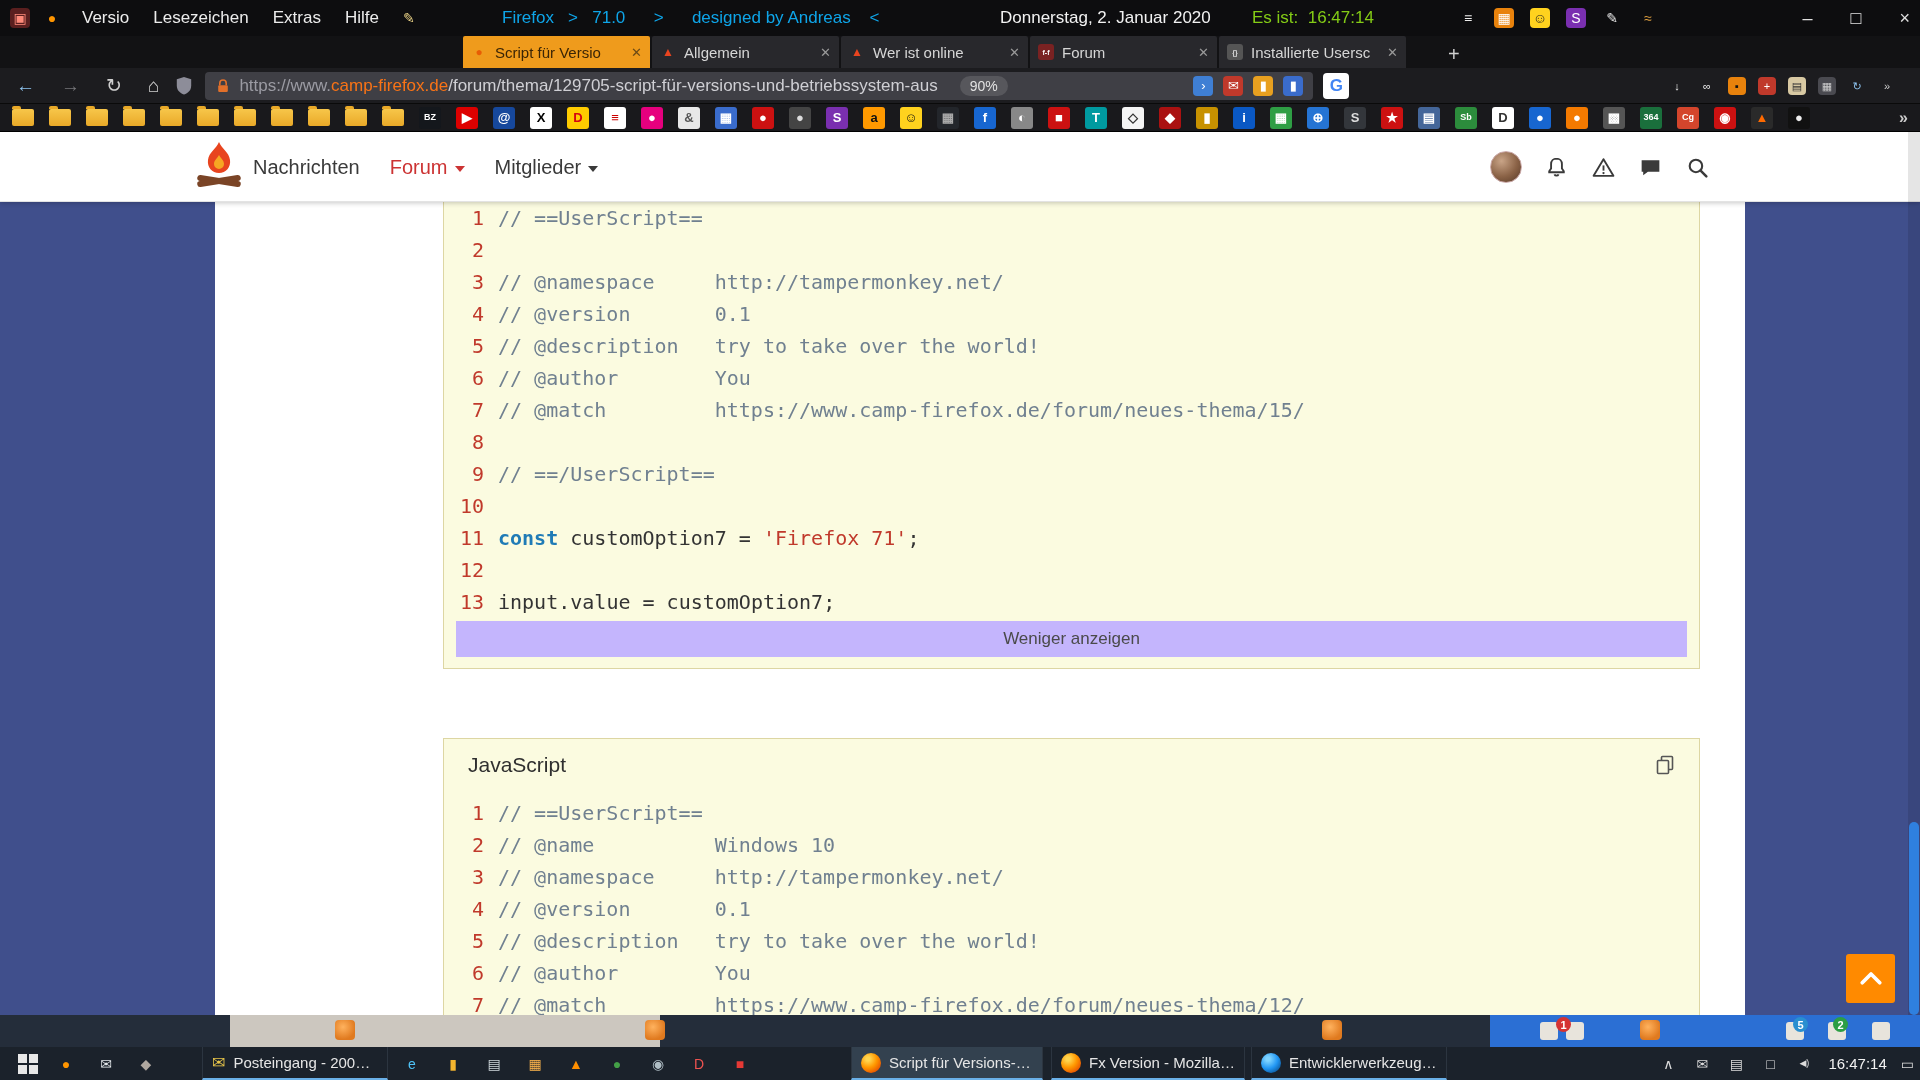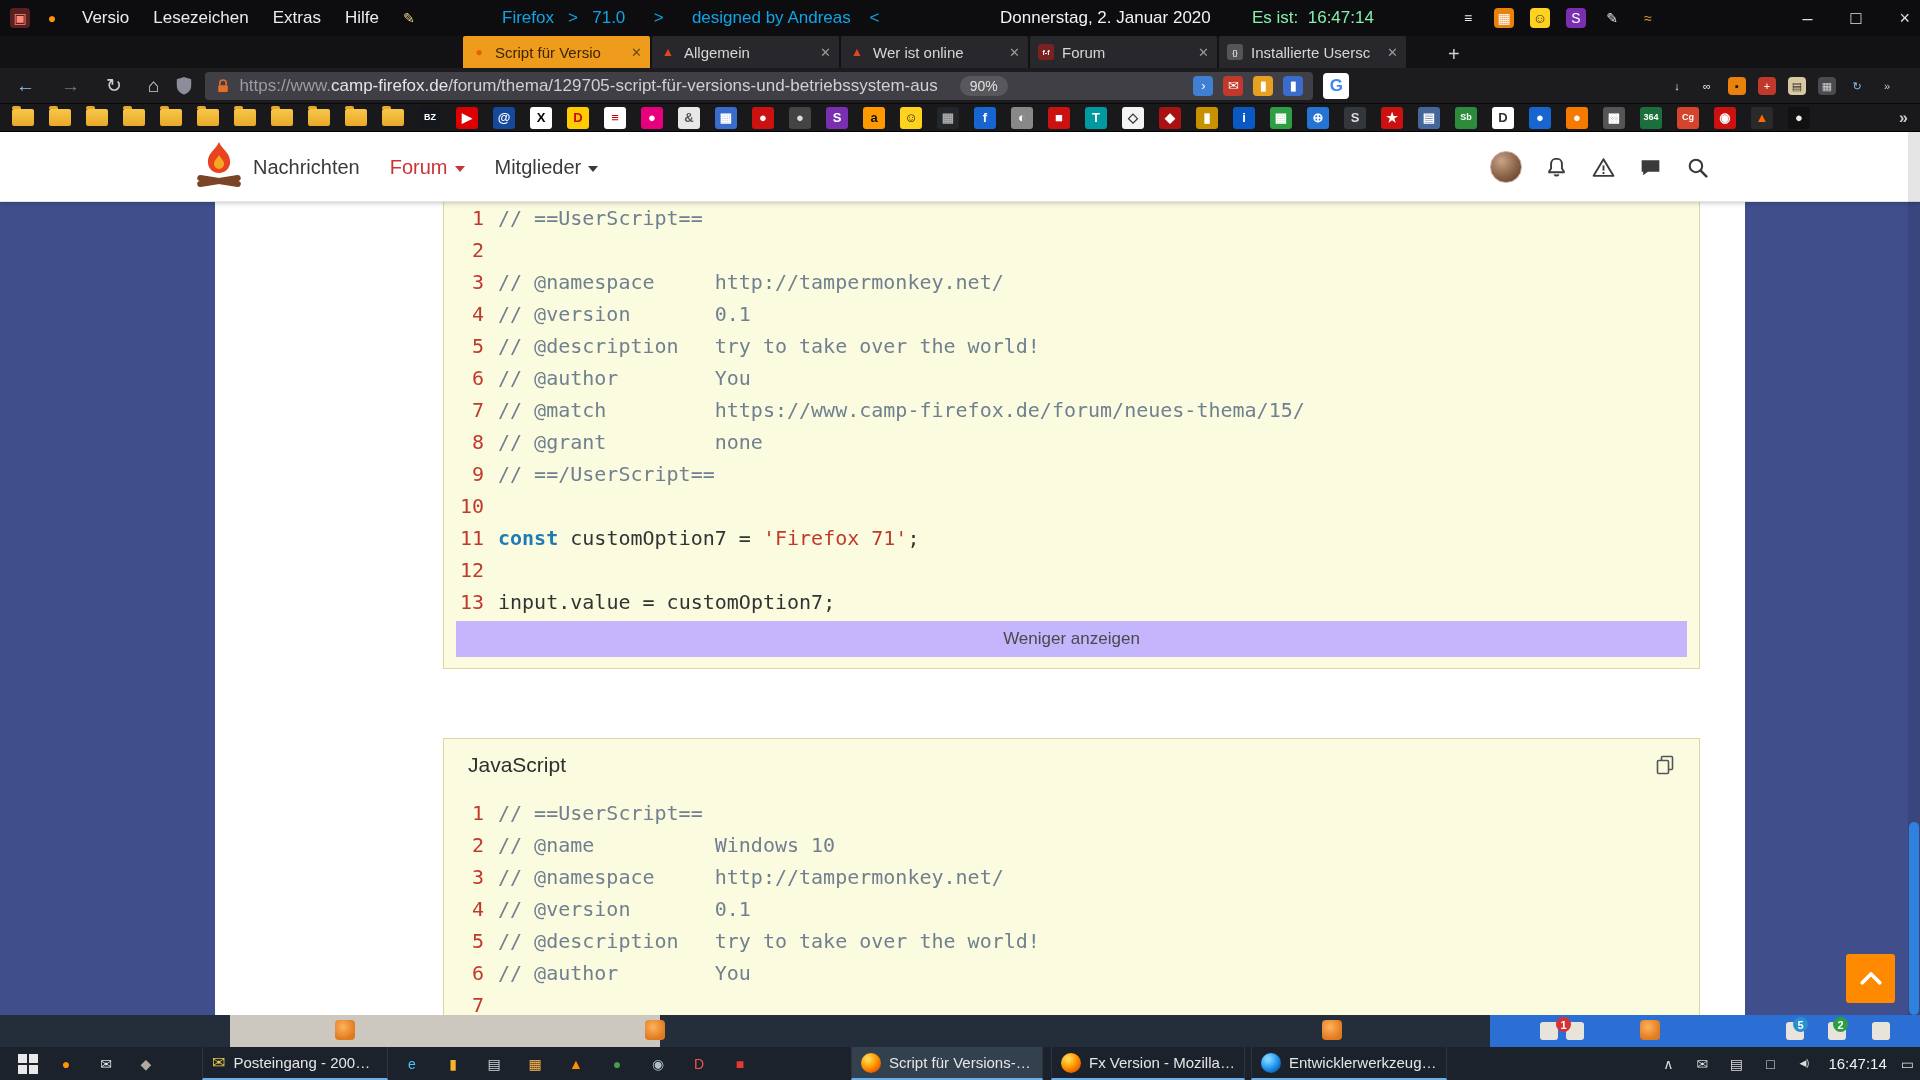--- a/index.html
+++ b/index.html
@@ -8,21 +8,21 @@
 
   
   #menubar{position:absolute;top:0;left:0;width:1920px;height:36px;background:#0d0d0f;font-size:17px}
   #mb-left{position:absolute;left:10px;top:0;height:36px;display:flex;align-items:center;gap:20px}
   #mb-apps{display:flex;gap:12px;align-items:center}
   #mb-menus{display:flex;gap:24px;align-items:center}
   .menu-item{color:#ececec;cursor:default}
   .gicon{display:inline-flex;align-items:center;justify-content:center;width:20px;height:20px;border-radius:4px;font-size:14px;line-height:1}
   #mb-center{position:absolute;left:502px;top:0;height:36px;display:flex;align-items:center;white-space:pre;color:#0ea5e9}
   #mb-date{position:absolute;left:1000px;top:0;height:36px;display:flex;align-items:center;white-space:pre;color:#f2f2f2}
-  #mb-time{position:absolute;left:1252px;top:0;height:36px;display:flex;align-items:center;white-space:pre;color:#86efac}
+  #mb-time{position:absolute;left:1252px;top:0;height:36px;display:flex;align-items:center;white-space:pre;color:#84cc16}
   #mb-icons{position:absolute;left:1458px;top:0;height:36px;display:flex;align-items:center;gap:16px}
   #mb-controls{position:absolute;right:10px;top:0;height:36px;display:flex;align-items:center;gap:38px;font-size:18px;color:#e0e0e0}
 
   
   #tabbar{position:absolute;top:36px;left:0;width:1920px;height:32px;background:#121214;display:flex;align-items:flex-end}
   #tabs{margin-left:463px;display:flex;gap:2px;height:32px}
   .tab{width:187px;height:32px;display:flex;align-items:center;gap:8px;padding:0 8px;background:#28282c;color:#d6d6d6;font-size:15px;border-radius:2px 2px 0 0}
   .tab.active{background:#ef9b1c;color:#3a2506}
   .tab-label{flex:1;white-space:nowrap;overflow:hidden;text-overflow:clip}
   .tab-close{font-size:13px;color:#9a9a9a}
@@ -30,21 +30,21 @@
   .favicon{display:inline-flex;align-items:center;justify-content:center;width:16px;height:16px;border-radius:3px;font-size:12px;line-height:1;flex:none}
   #new-tab{margin-left:42px;margin-bottom:4px;color:#cfcfcf;font-size:20px;line-height:1}
 
   
   #navbar{position:absolute;top:68px;left:0;width:1920px;height:36px;background:#1c1c1f;display:flex;align-items:center;border-bottom:1px solid #0a0a0a}
   #nav-btns{display:flex;gap:26px;padding-left:16px;align-items:center;font-size:19px}
   #back-btn{color:#8fc6f2}#fwd-btn{color:#767679}#reload-btn,#home-btn{color:#cfcfcf}
   #shield-wrap{margin-left:16px;display:flex;align-items:center}
   #urlfield{margin-left:12px;width:1108px;height:28px;background:#3f3f45;border-radius:4px;display:flex;align-items:center;padding:0 10px;gap:8px;font-size:17px}
   #url-text{white-space:nowrap;overflow:hidden}
-  .url-scheme{color:#9b9ba3}.url-domain{color:#e5e5e5}.url-path{color:#cfcfd4}
+  .url-scheme{color:#9b9ba3}.url-domain{color:#f97316}.url-path{color:#cfcfd4}
   #zoom-badge{margin-left:14px;background:#57575c;color:#e2e2e2;font-size:14px;padding:2px 10px;border-radius:10px;flex:none}
   #field-icons{margin-left:auto;display:flex;gap:10px;align-items:center}
   .mini-icon{display:inline-flex;align-items:center;justify-content:center;width:20px;height:20px;border-radius:4px;font-size:13px;line-height:1}
   #google-badge{margin-left:10px;width:26px;height:26px;border-radius:4px;background:#fff;color:#4285f4;font-weight:bold;font-size:17px;display:flex;align-items:center;justify-content:center}
   #nav-right{position:absolute;left:1668px;top:0;height:36px;display:flex;gap:12px;align-items:center;font-size:18px}
   #nav-right .mini-icon{width:18px;height:18px;font-size:11px}
 
   
   #bookmarksbar{position:absolute;top:104px;left:0;width:1920px;height:28px;background:#19191c;display:flex;align-items:center;padding:0 12px;gap:15px;overflow:hidden;border-bottom:1px solid #000}
   .bm{flex:none;display:inline-flex;align-items:center;justify-content:center;width:22px;height:22px;border-radius:3px;font-size:13px;font-weight:bold;line-height:1}
@@ -306,21 +306,20 @@
           <div class="code-line">
             <span class="ln">6</span>
             <span class="lc"><span class="tk-c">// @author        You</span></span>
           </div>
           <div class="code-line">
             <span class="ln">7</span>
             <span class="lc"><span class="tk-c">// @match         https://www.camp-firefox.de/forum/neues-thema/15/</span></span>
           </div>
           <div class="code-line">
             <span class="ln">8</span>
-            <span class="lc"><span class="tk-c">// @grant         none</span></span>
           </div>
           <div class="code-line">
             <span class="ln">9</span>
             <span class="lc"><span class="tk-c">// ==/UserScript==</span></span>
           </div>
           <div class="code-line">
             <span class="ln">10</span>
             <span class="lc"></span>
           </div>
           <div class="code-line">
@@ -368,20 +367,21 @@
           <div class="code-line">
             <span class="ln">5</span>
             <span class="lc"><span class="tk-c">// @description   try to take over the world!</span></span>
           </div>
           <div class="code-line">
             <span class="ln">6</span>
             <span class="lc"><span class="tk-c">// @author        You</span></span>
           </div>
           <div class="code-line">
             <span class="ln">7</span>
+            <span class="lc"><span class="tk-c">// @match         https://www.camp-firefox.de/forum/neues-thema/12/</span></span>
           </div>
         </div>
     </div>
 
   </div>
 
   <button id="scrolltop">
     <svg viewBox="0 0 24 24" width="30" height="30">
         <path d="M5 15l7-7 7 7" fill="none" stroke="#fff" stroke-width="3" stroke-linecap="round" stroke-linejoin="round"></path>
       </svg>

